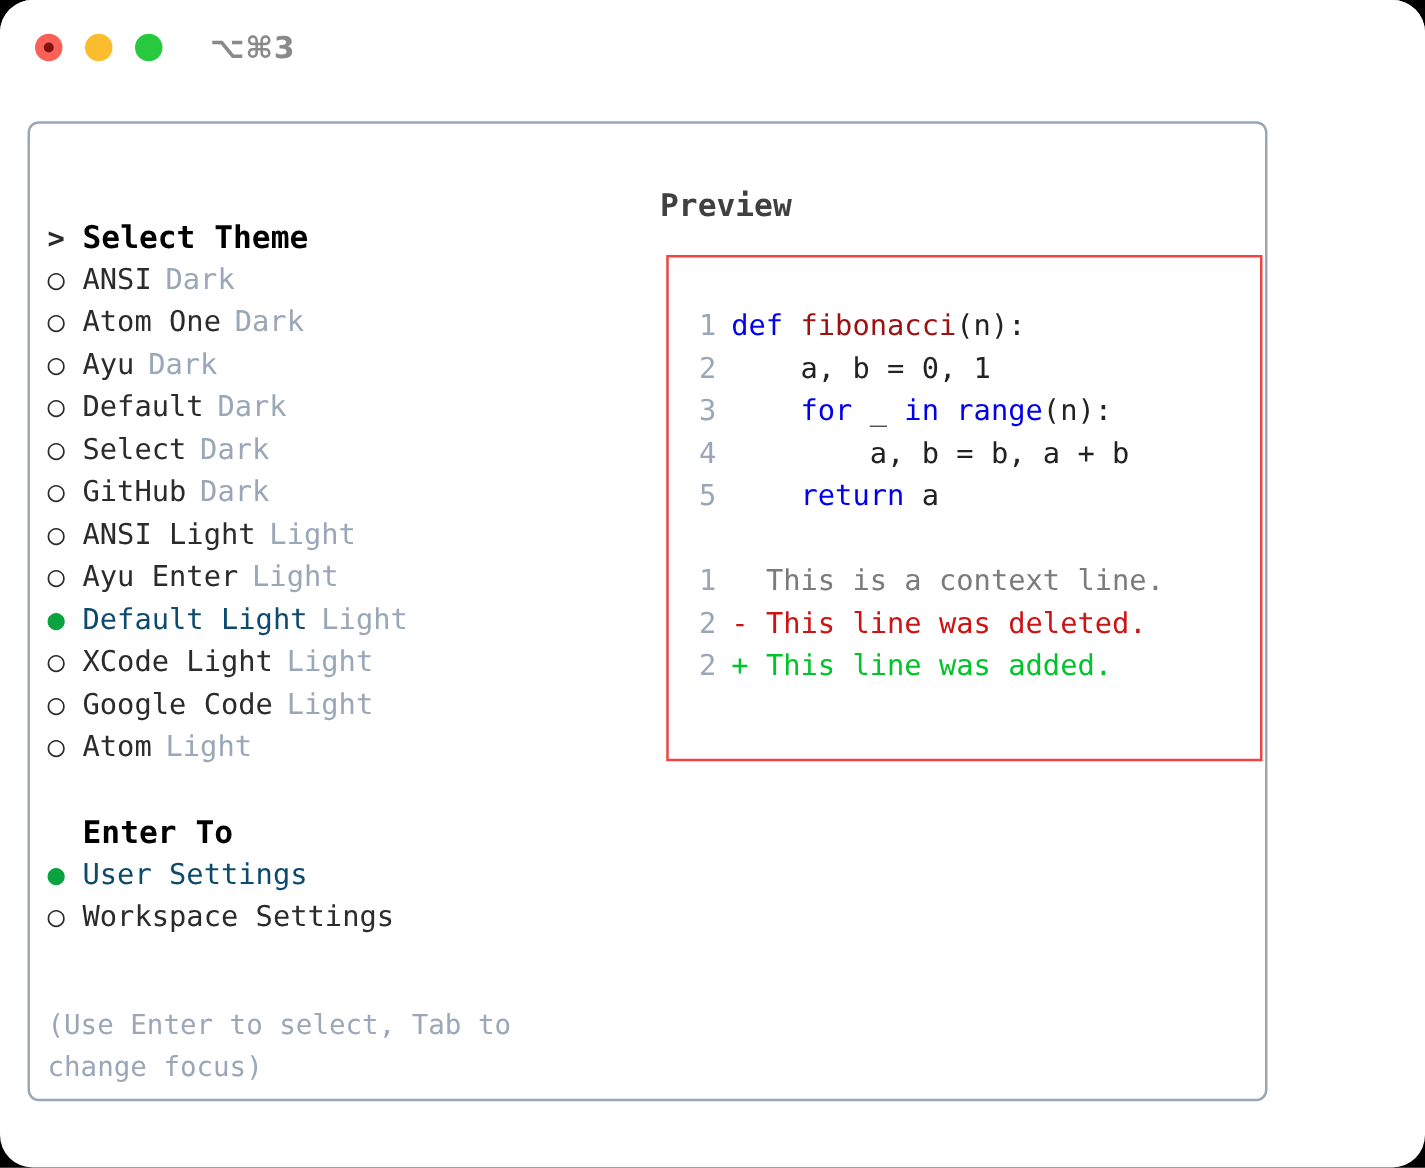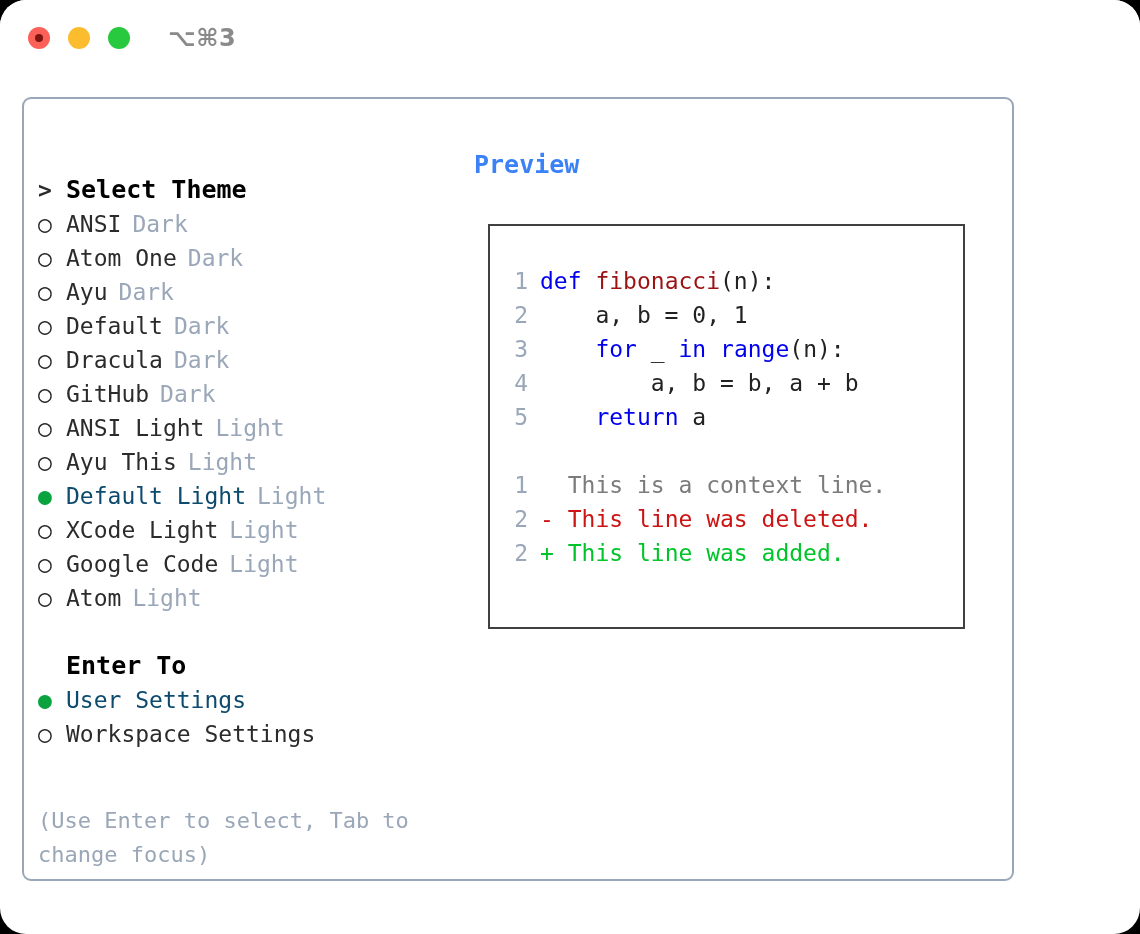--- a/index.html
+++ b/index.html
@@ -103,33 +103,32 @@
     left: 14px; top: 705px;
     width: 410px;
     font-size: 22px;
     line-height: 34px;
     color: #9aa7b8;
   }
 
   
   #preview-title {
     position: absolute;
-    left: 450px; top: 49px;
+    left: 504px; top: 49px;
     font-size: 25px;
     font-weight: bold;
-    color: #3b82f6;
+    color: #404040;
     line-height: 34px;
   }
   #preview-box {
     position: absolute;
-    left: 464px; top: 105px;
+    left: 509px; top: 105px;
     width: 477px; height: 405px;
-    border: 2px solid #404040;
-    background: #ffffff;
-    margin-top: 20px;
+    border: 2px solid #ef4444;
+    background: #ffffff;
   }
   #code {
     position: absolute;
     left: 12px; top: 38px;
     font-size: 23px;
     line-height: 34px;
     white-space: pre;
   }
   .cl { height: 34px; }
   .ln {
@@ -167,24 +166,24 @@
 
       <div class="header-row">
         <span class="marker">&gt;</span><span>Select Theme</span>
       </div>
 
       <div id="theme-items">
           <div class="row"><span class="marker">○</span><span class="label">ANSI</span><span class="mode">Dark</span></div>
           <div class="row"><span class="marker">○</span><span class="label">Atom One</span><span class="mode">Dark</span></div>
           <div class="row"><span class="marker">○</span><span class="label">Ayu</span><span class="mode">Dark</span></div>
           <div class="row"><span class="marker">○</span><span class="label">Default</span><span class="mode">Dark</span></div>
-          <div class="row"><span class="marker">○</span><span class="label">Dracula</span><span class="mode">Dark</span></div>
+          <div class="row"><span class="marker">○</span><span class="label">Select</span><span class="mode">Dark</span></div>
           <div class="row"><span class="marker">○</span><span class="label">GitHub</span><span class="mode">Dark</span></div>
           <div class="row"><span class="marker">○</span><span class="label">ANSI Light</span><span class="mode">Light</span></div>
-          <div class="row"><span class="marker">○</span><span class="label">Ayu This</span><span class="mode">Light</span></div>
+          <div class="row"><span class="marker">○</span><span class="label">Ayu Enter</span><span class="mode">Light</span></div>
           <div class="row selected"><span class="marker sel">●</span><span class="label">Default Light</span><span class="mode">Light</span></div>
           <div class="row"><span class="marker">○</span><span class="label">XCode Light</span><span class="mode">Light</span></div>
           <div class="row"><span class="marker">○</span><span class="label">Google Code</span><span class="mode">Light</span></div>
           <div class="row"><span class="marker">○</span><span class="label">Atom</span><span class="mode">Light</span></div>
         </div>
 
       <div class="header-row" id="apply-header">Enter To</div>
 
       <div id="apply-items">
           <div class="row selected"><span class="marker sel">●</span><span class="label">User Settings</span></div>

